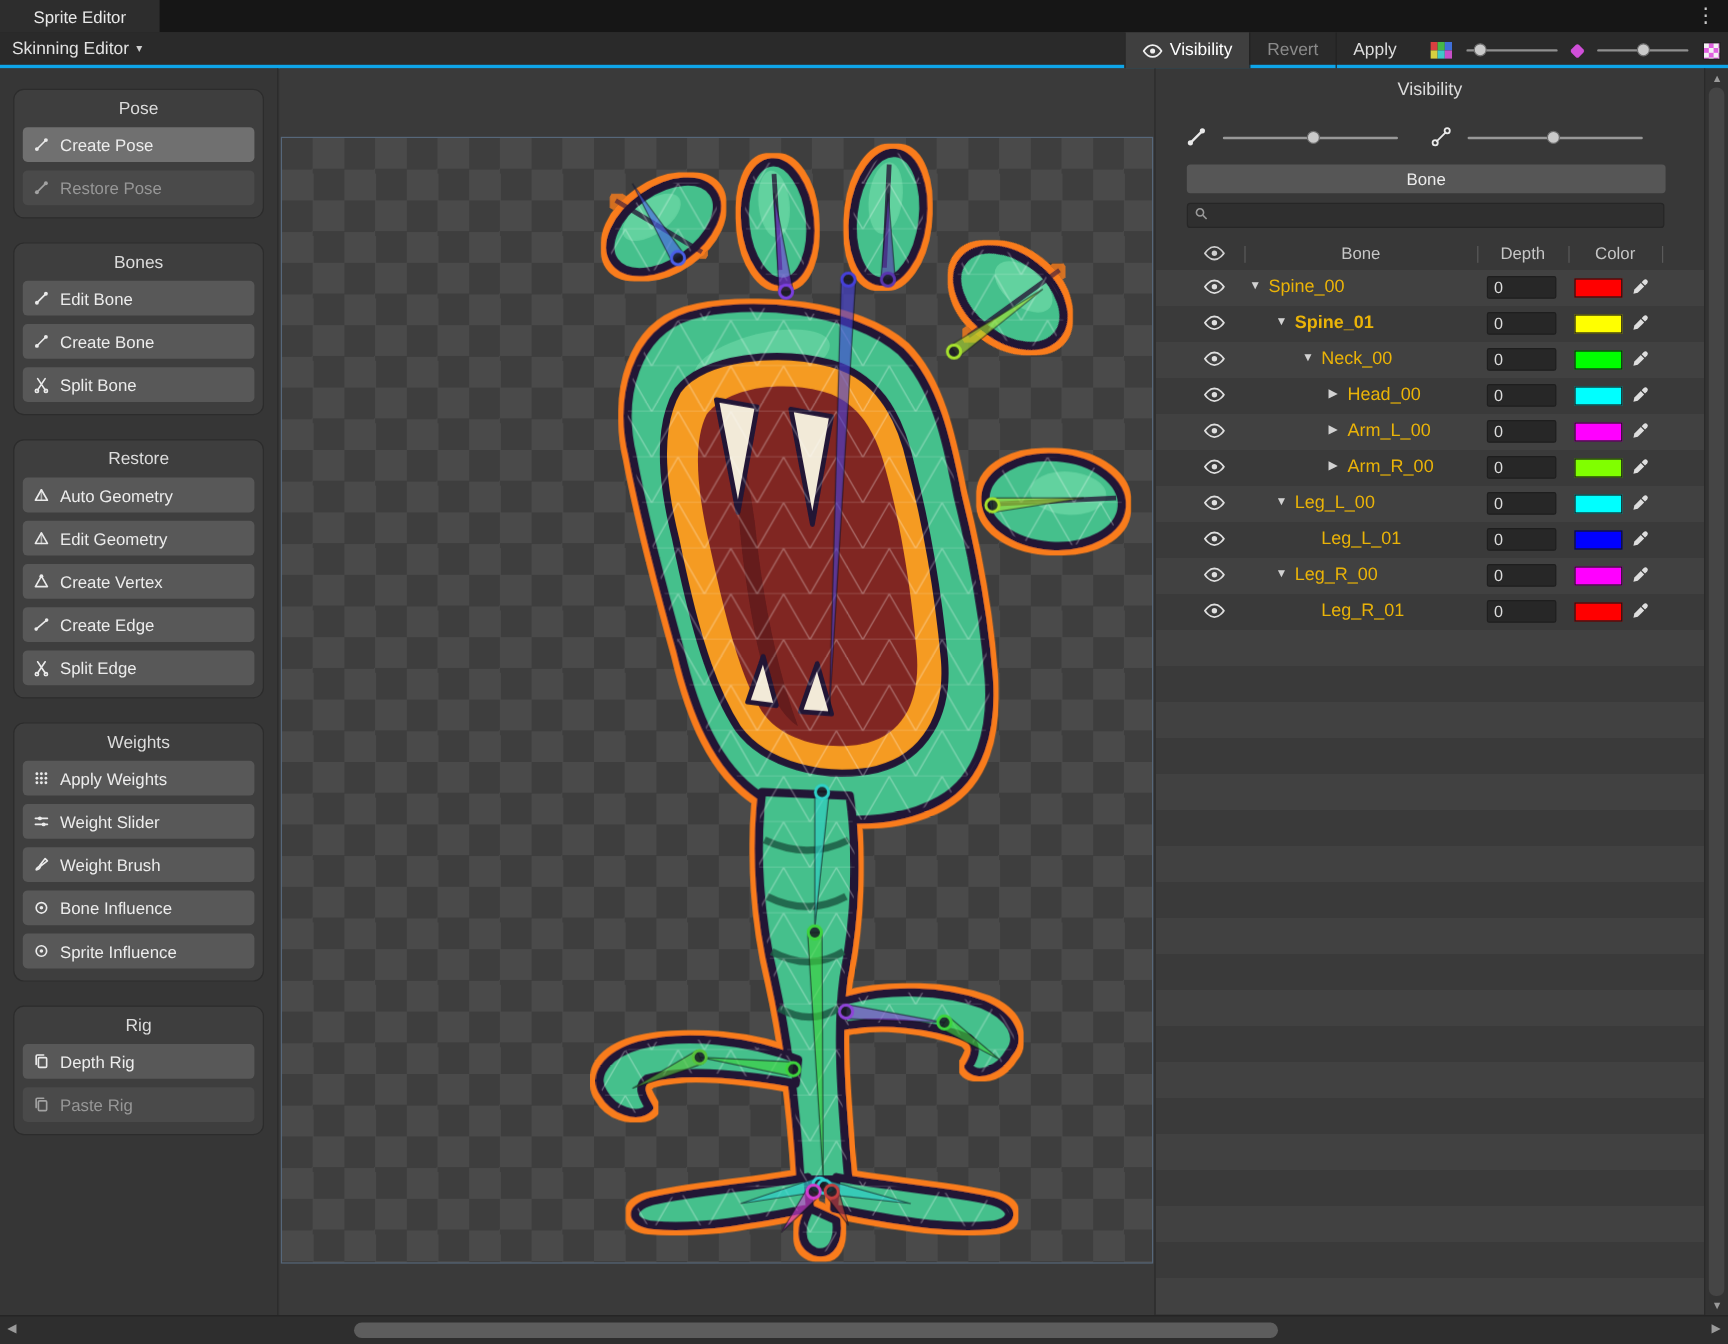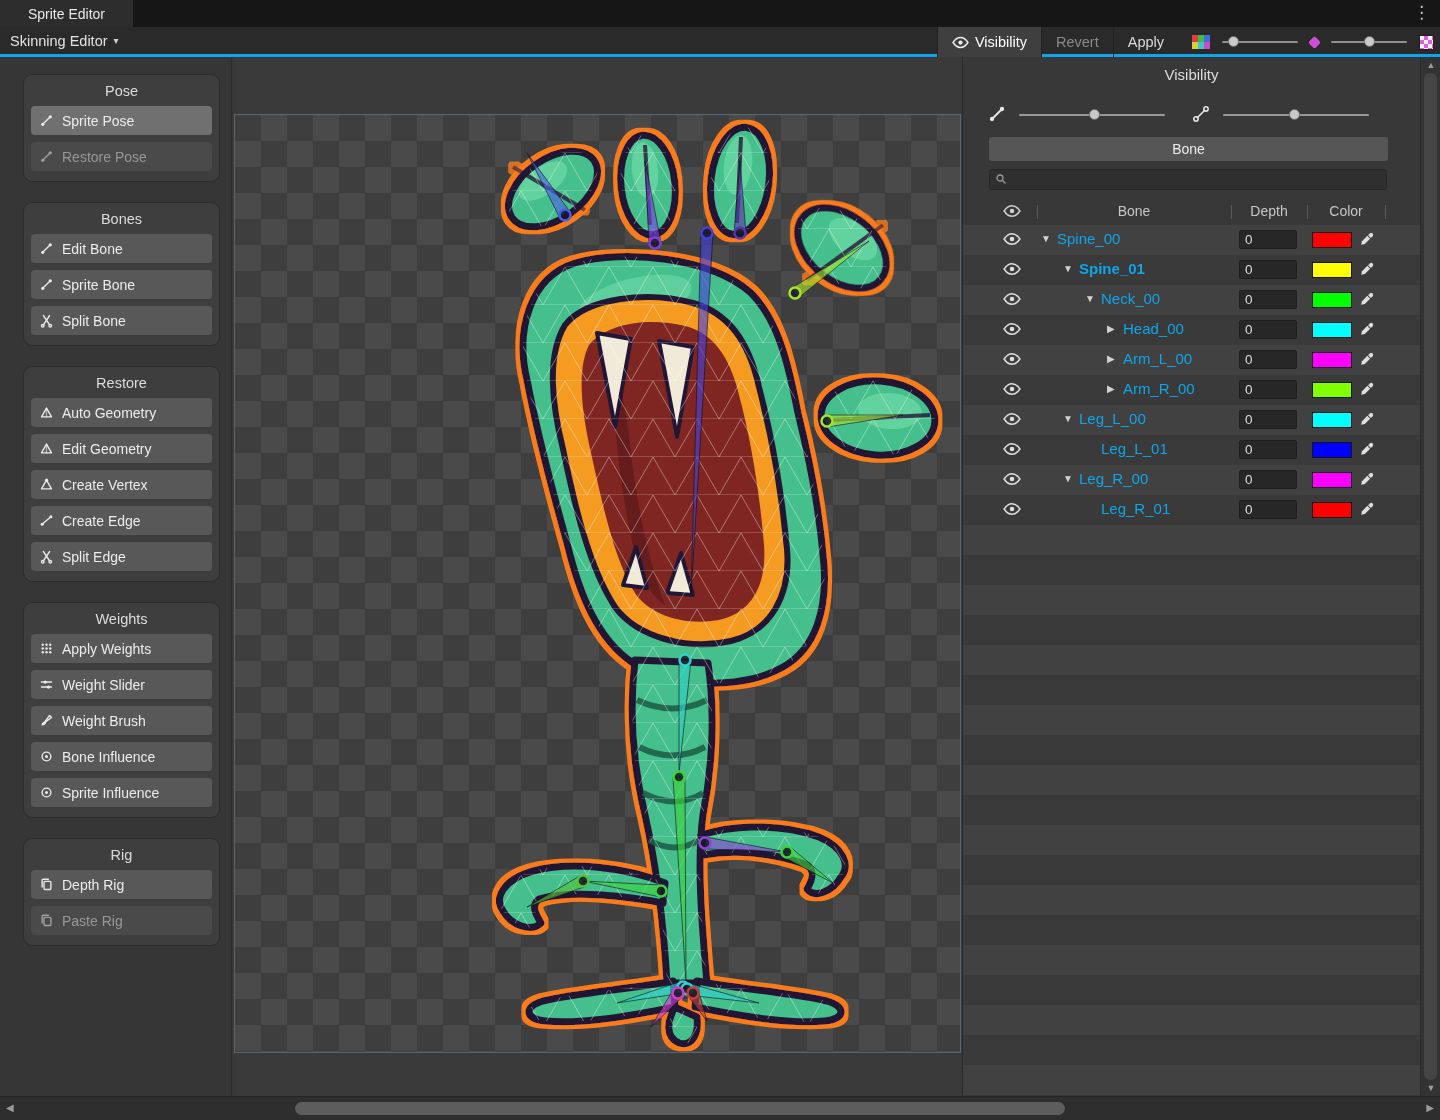--- a/index.html
+++ b/index.html
@@ -25,21 +25,21 @@
   .tbtn.disabled{color:#8a8a8a;}
   .tslider{position:relative;width:76px;height:2px;background:#8f8f8f;margin:0 12px;border-radius:1px;}
   .tknob{position:absolute;top:-5px;width:11px;height:11px;border-radius:50%;background:#cacaca;border:1px solid #6e6e6e;}
   .pal-icon{margin-left:14px;display:flex;align-items:center;}
   .pivot-icon{width:9px;height:9px;background:#cf4fd8;transform:rotate(45deg);border-radius:2px;}
   .alpha-checker{width:15px;height:15px;margin:0 6px 0 0;border:1px solid #222;
      background:repeating-conic-gradient(#e060e0 0% 25%, #f2f2f2 0% 50%);background-size:8px 8px;}
 
   
   .left-panel{position:absolute;top:57px;left:0;width:232px;bottom:24px;background:#363636;
-              border-right:1px solid #2b2b2b;padding-top:17px;overflow:hidden;padding-left:12px;}
+              border-right:1px solid #2b2b2b;padding-top:17px;overflow:hidden;}
   .tool-group{margin:0 11px 20px;background:#3e3e3e;border:1px solid #2c2c2c;border-radius:9px;
               padding:7px 7px 10px;}
   .tool-group-title{font-size:14.5px;color:#dcdcdc;text-align:center;margin:1px 0 3px;}
   .tool-btn{display:flex;align-items:center;gap:8px;height:29px;background:#585858;border-radius:4px;
             margin-top:7px;padding:0 8px;color:#ececec;font-size:14px;cursor:default;}
   .tool-btn.active{background:#707070;}
   .tool-btn.disabled{background:#4a4a4a;color:#979797;}
   .tool-btn.disabled .tool-icon{opacity:.55;}
   .tool-icon{display:flex;align-items:center;}
 
@@ -64,21 +64,21 @@
              border:1px solid #262626;border-radius:3px;display:flex;align-items:center;padding:0 5px;gap:4px;}
   .vp-search input{flex:1;background:transparent;border:none;outline:none;color:#ddd;font-size:13px;}
   .vheader{position:absolute;top:143px;left:0;right:0;height:25px;color:#c6c6c6;font-size:14px;}
   .vh-label{position:absolute;top:3px;transform:translateX(-50%);}
   .vh-sep{position:absolute;top:5px;width:1px;height:14px;background:#5a5a5a;}
   .vrows{position:absolute;top:168px;left:0;right:0;bottom:0;overflow:hidden;}
   .vrow{position:relative;height:30px;background:#414141;}
   .vrow.alt{background:#3a3a3a;}
   .row-eye{position:absolute;left:40px;top:7px;}
   .row-exp{position:absolute;top:8px;width:14px;font-size:10px;color:#d2d2d2;}
-  .row-name{position:absolute;top:5px;font-size:15px;color:#0ea5e9;white-space:nowrap;}
+  .row-name{position:absolute;top:5px;font-size:15px;color:#eab308;white-space:nowrap;}
   .depth-input{position:absolute;left:276px;top:5px;width:58px;height:19px;background:#272727;
                border:1px solid #1e1e1e;border-radius:2px;color:#dcdcdc;font-size:13.5px;padding:0 5px;outline:none;}
   .color-swatch{position:absolute;left:349px;top:7px;width:40px;height:16px;border:1px solid #161616;}
   .row-dropper{position:absolute;left:396px;top:6px;}
 
   
   .v-scroll{position:absolute;right:0;top:57px;width:20px;bottom:24px;background:#333;border-left:1px solid #2a2a2a;}
   .v-arrow{position:absolute;left:0;width:20px;text-align:center;color:#9a9a9a;font-size:9px;}
   .v-thumb{position:absolute;left:3px;right:3px;top:16px;bottom:16px;background:#454545;border-radius:6px;}
   .h-scroll{position:absolute;left:0;right:0;bottom:0;height:24px;background:#2e2e2e;border-top:1px solid #242424;}
@@ -144,21 +144,21 @@
         <div class="tool-group">
           <div class="tool-group-title">Pose</div>
           <div class="tool-btn active">
             <span class="tool-icon">
               <svg width="15" height="15" viewBox="0 0 24 24" fill="none" stroke="#eaeaea" stroke-width="2.2" stroke-linecap="round" stroke-linejoin="round">
                 <path d="M7.5 16.5 L16.5 7.5"></path>
                 <circle cx="6" cy="18" r="2.6" fill="#eaeaea" stroke="none"></circle>
                 <circle cx="18" cy="6" r="2.6" fill="#eaeaea" stroke="none"></circle>
               </svg>
             </span>
-            <span class="tool-label">Sprite Pose</span>
+            <span class="tool-label">Create Pose</span>
           </div>
           <div class="tool-btn disabled">
             <span class="tool-icon">
               <svg width="15" height="15" viewBox="0 0 24 24" fill="none" stroke="#eaeaea" stroke-width="2.2" stroke-linecap="round" stroke-linejoin="round">
                 <path d="M7.5 16.5 L16.5 7.5"></path>
                 <circle cx="6" cy="18" r="2.6" fill="#eaeaea" stroke="none"></circle>
                 <circle cx="18" cy="6" r="2.6" fill="#eaeaea" stroke="none"></circle>
               </svg>
             </span>
             <span class="tool-label">Restore Pose</span>
@@ -177,21 +177,21 @@
             <span class="tool-label">Edit Bone</span>
           </div>
           <div class="tool-btn">
             <span class="tool-icon">
               <svg width="15" height="15" viewBox="0 0 24 24" fill="none" stroke="#eaeaea" stroke-width="2.2" stroke-linecap="round" stroke-linejoin="round">
                 <path d="M7.5 16.5 L16.5 7.5"></path>
                 <circle cx="6" cy="18" r="2.6" fill="#eaeaea" stroke="none"></circle>
                 <circle cx="18" cy="6" r="2.6" fill="#eaeaea" stroke="none"></circle>
               </svg>
             </span>
-            <span class="tool-label">Sprite Bone</span>
+            <span class="tool-label">Create Bone</span>
           </div>
           <div class="tool-btn">
             <span class="tool-icon">
               <svg width="15" height="15" viewBox="0 0 24 24" fill="none" stroke="#eaeaea" stroke-width="2.2" stroke-linecap="round" stroke-linejoin="round">
                 <path d="M7 4 L17 19 M17 4 L7 19"></path>
                 <circle cx="6" cy="20.5" r="2.1"></circle>
                 <circle cx="18" cy="20.5" r="2.1"></circle>
               </svg>
             </span>
             <span class="tool-label">Split Bone</span>

